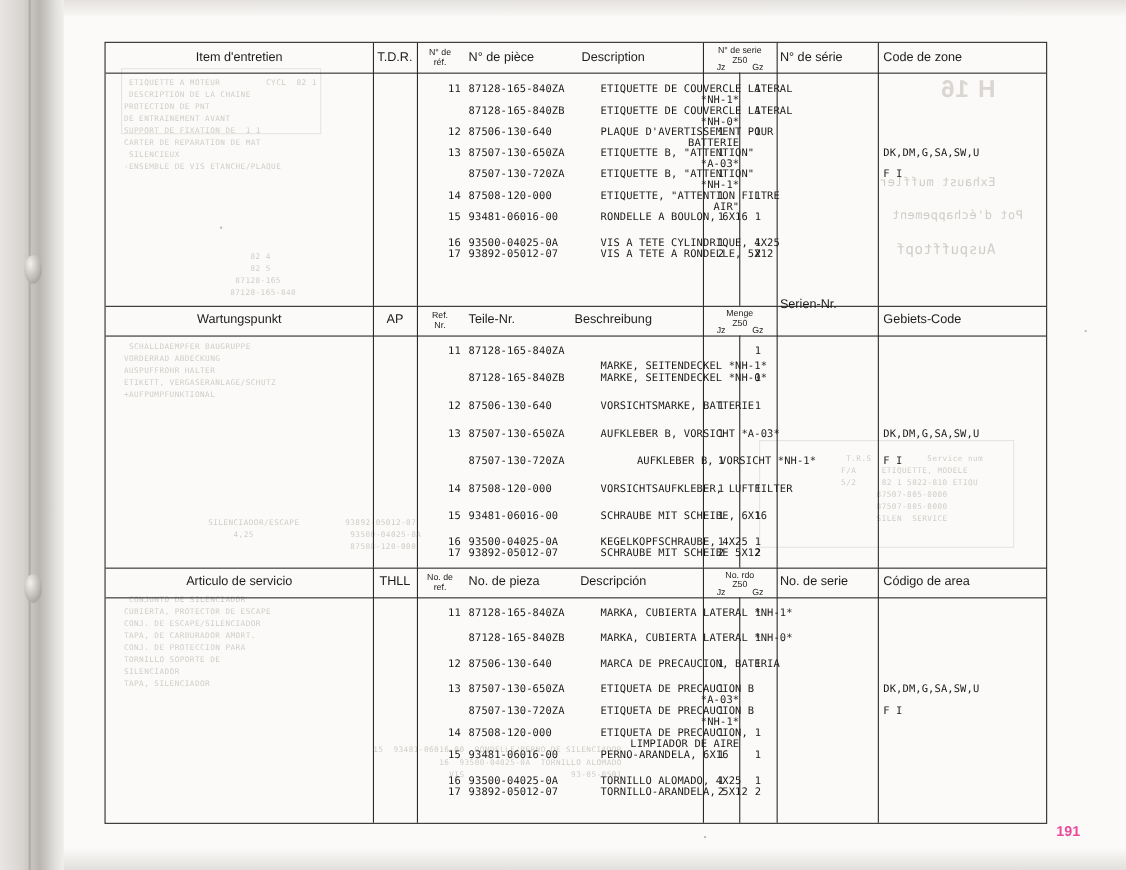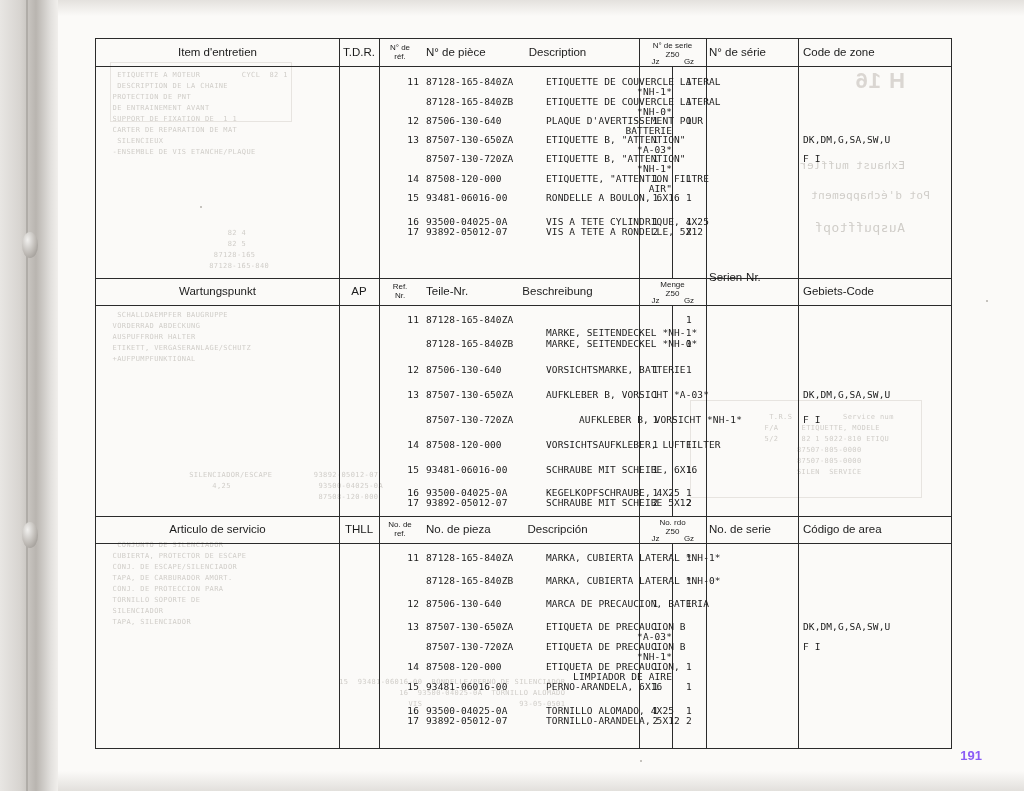--- a/index.html
+++ b/index.html
@@ -138,21 +138,21 @@
     letter-spacing: .1px;
   }
   .col-ref { text-align: right; }
 
   .pageno {
     position: absolute;
     right: 42px;
     bottom: 28px;
     font-size: 13px;
     font-weight: bold;
-    color: #8b5cf6;
+    color: #ec4899;
     font-family: "Liberation Sans", sans-serif;
   }
 
   .speck {
     position: absolute;
     background: #b5b1ab;
     border-radius: 50%;
   }
 </style>
 </head>

